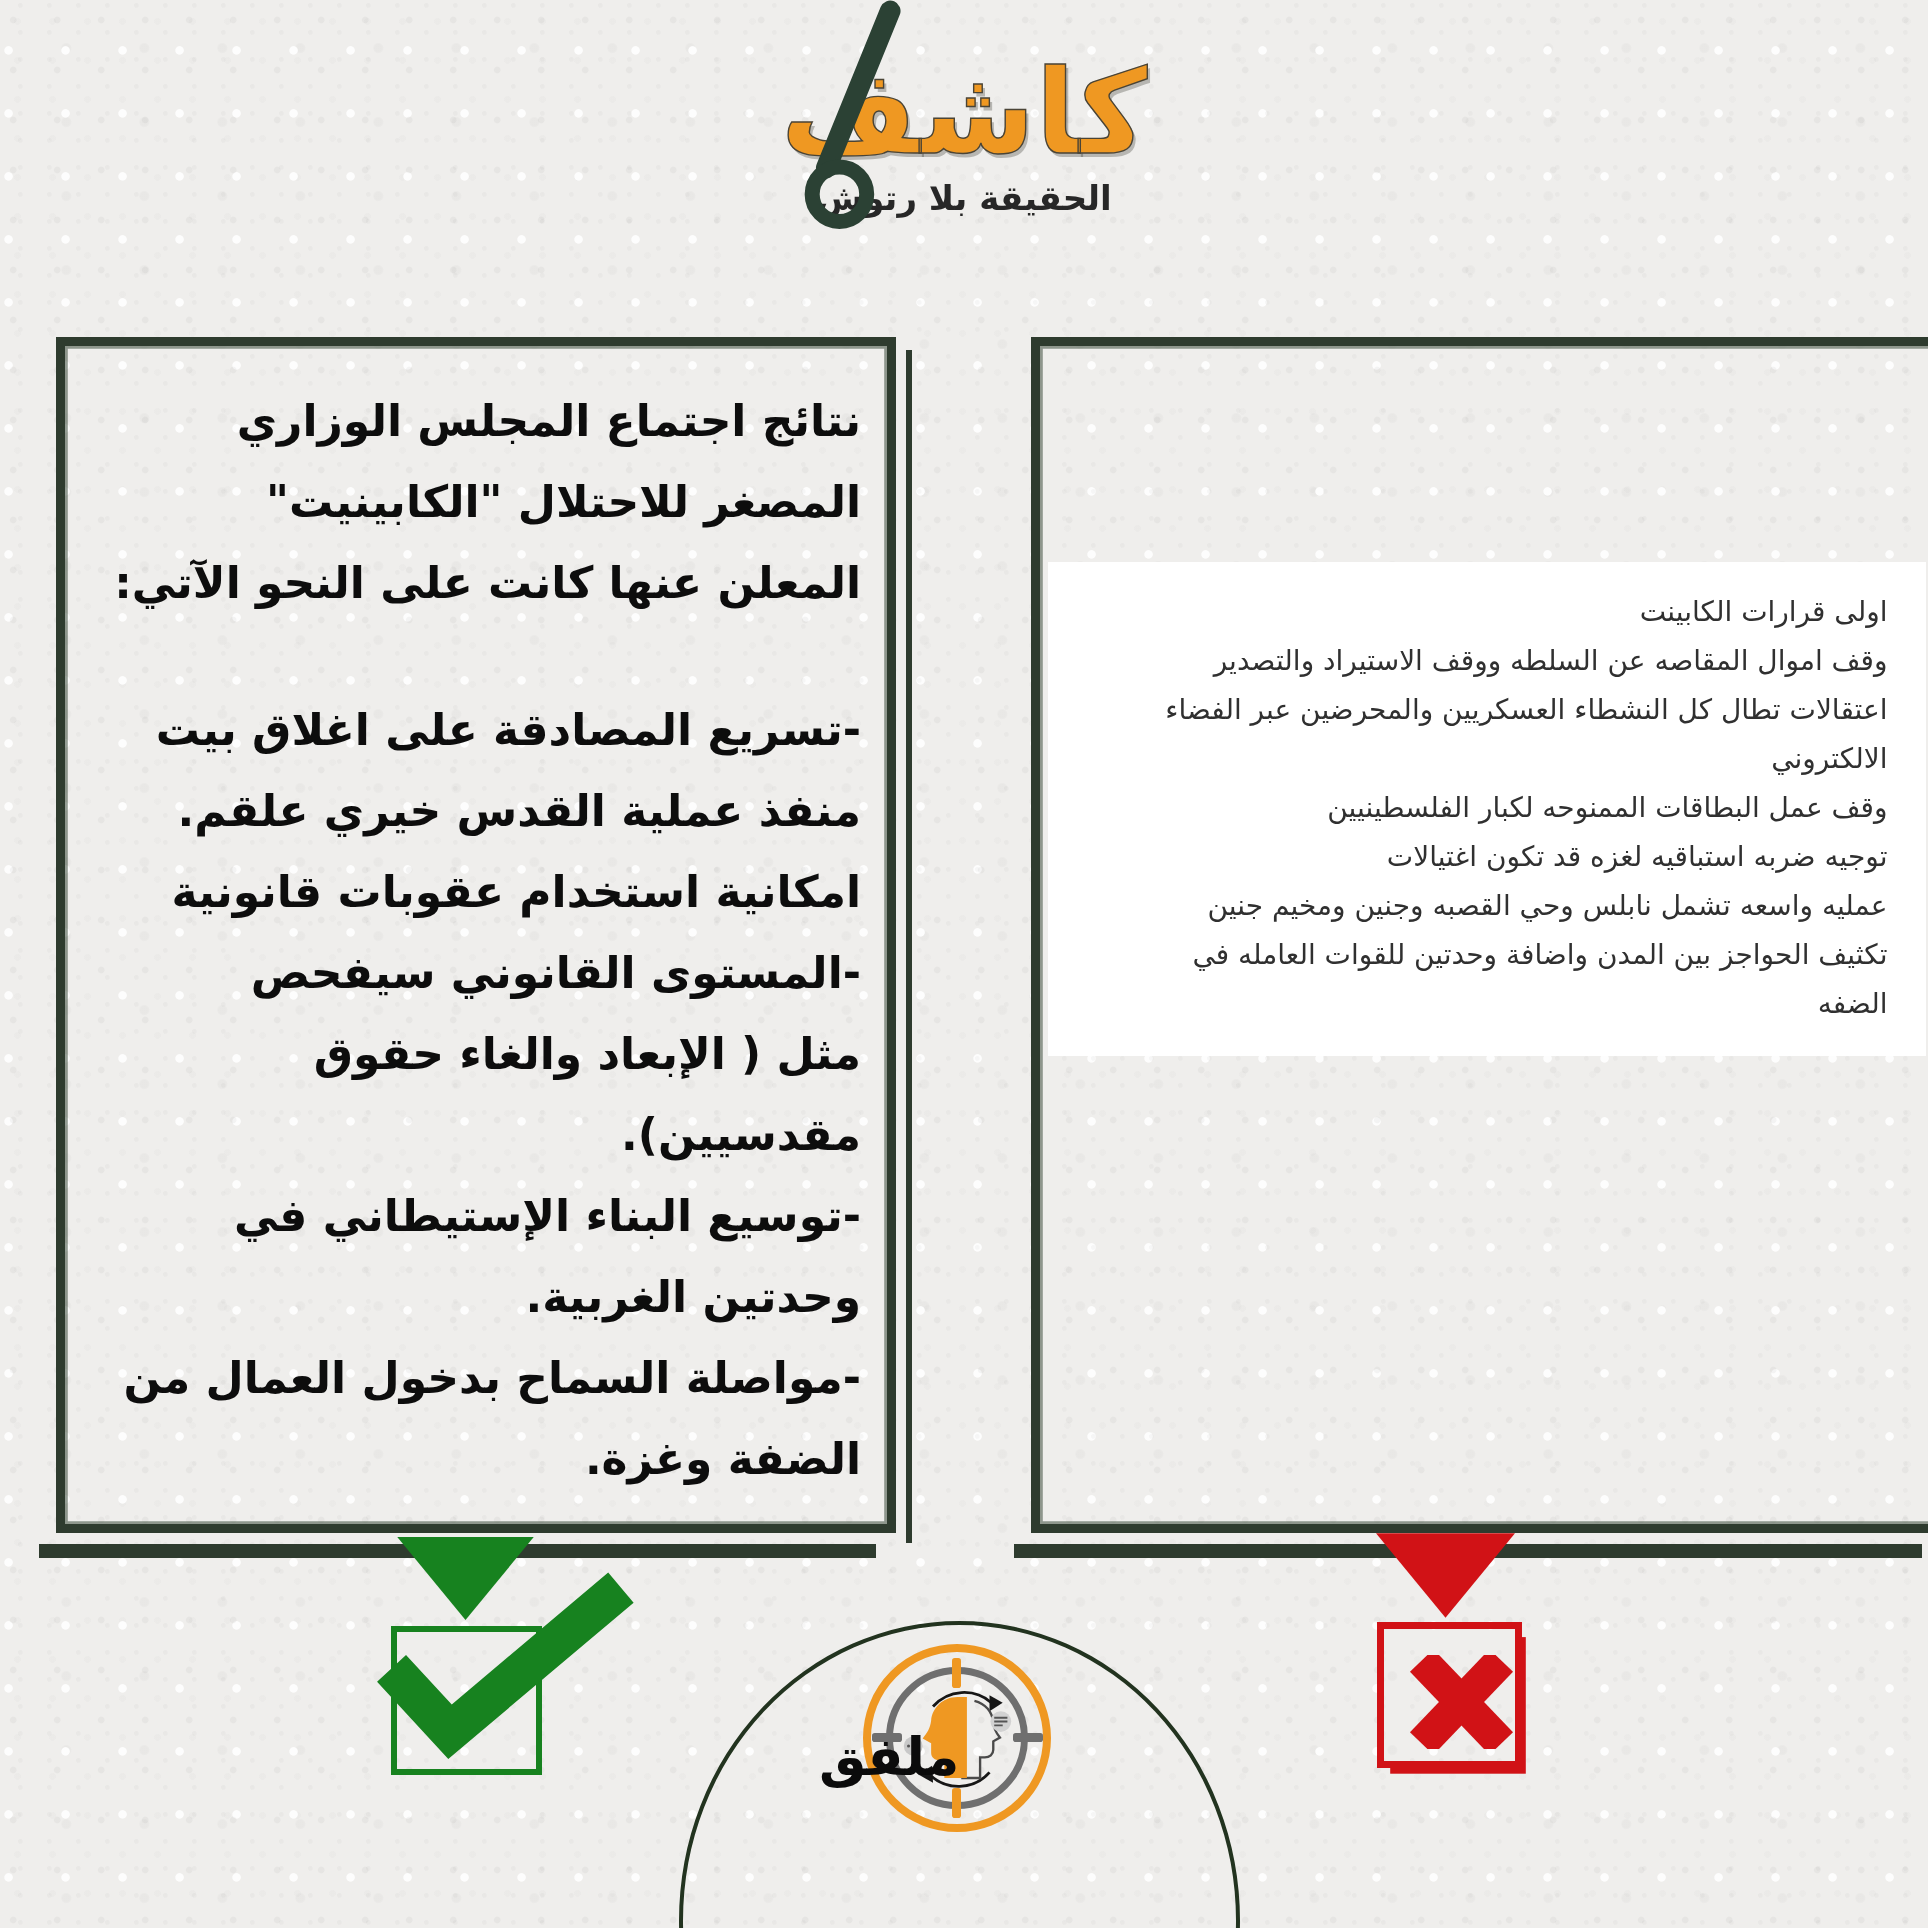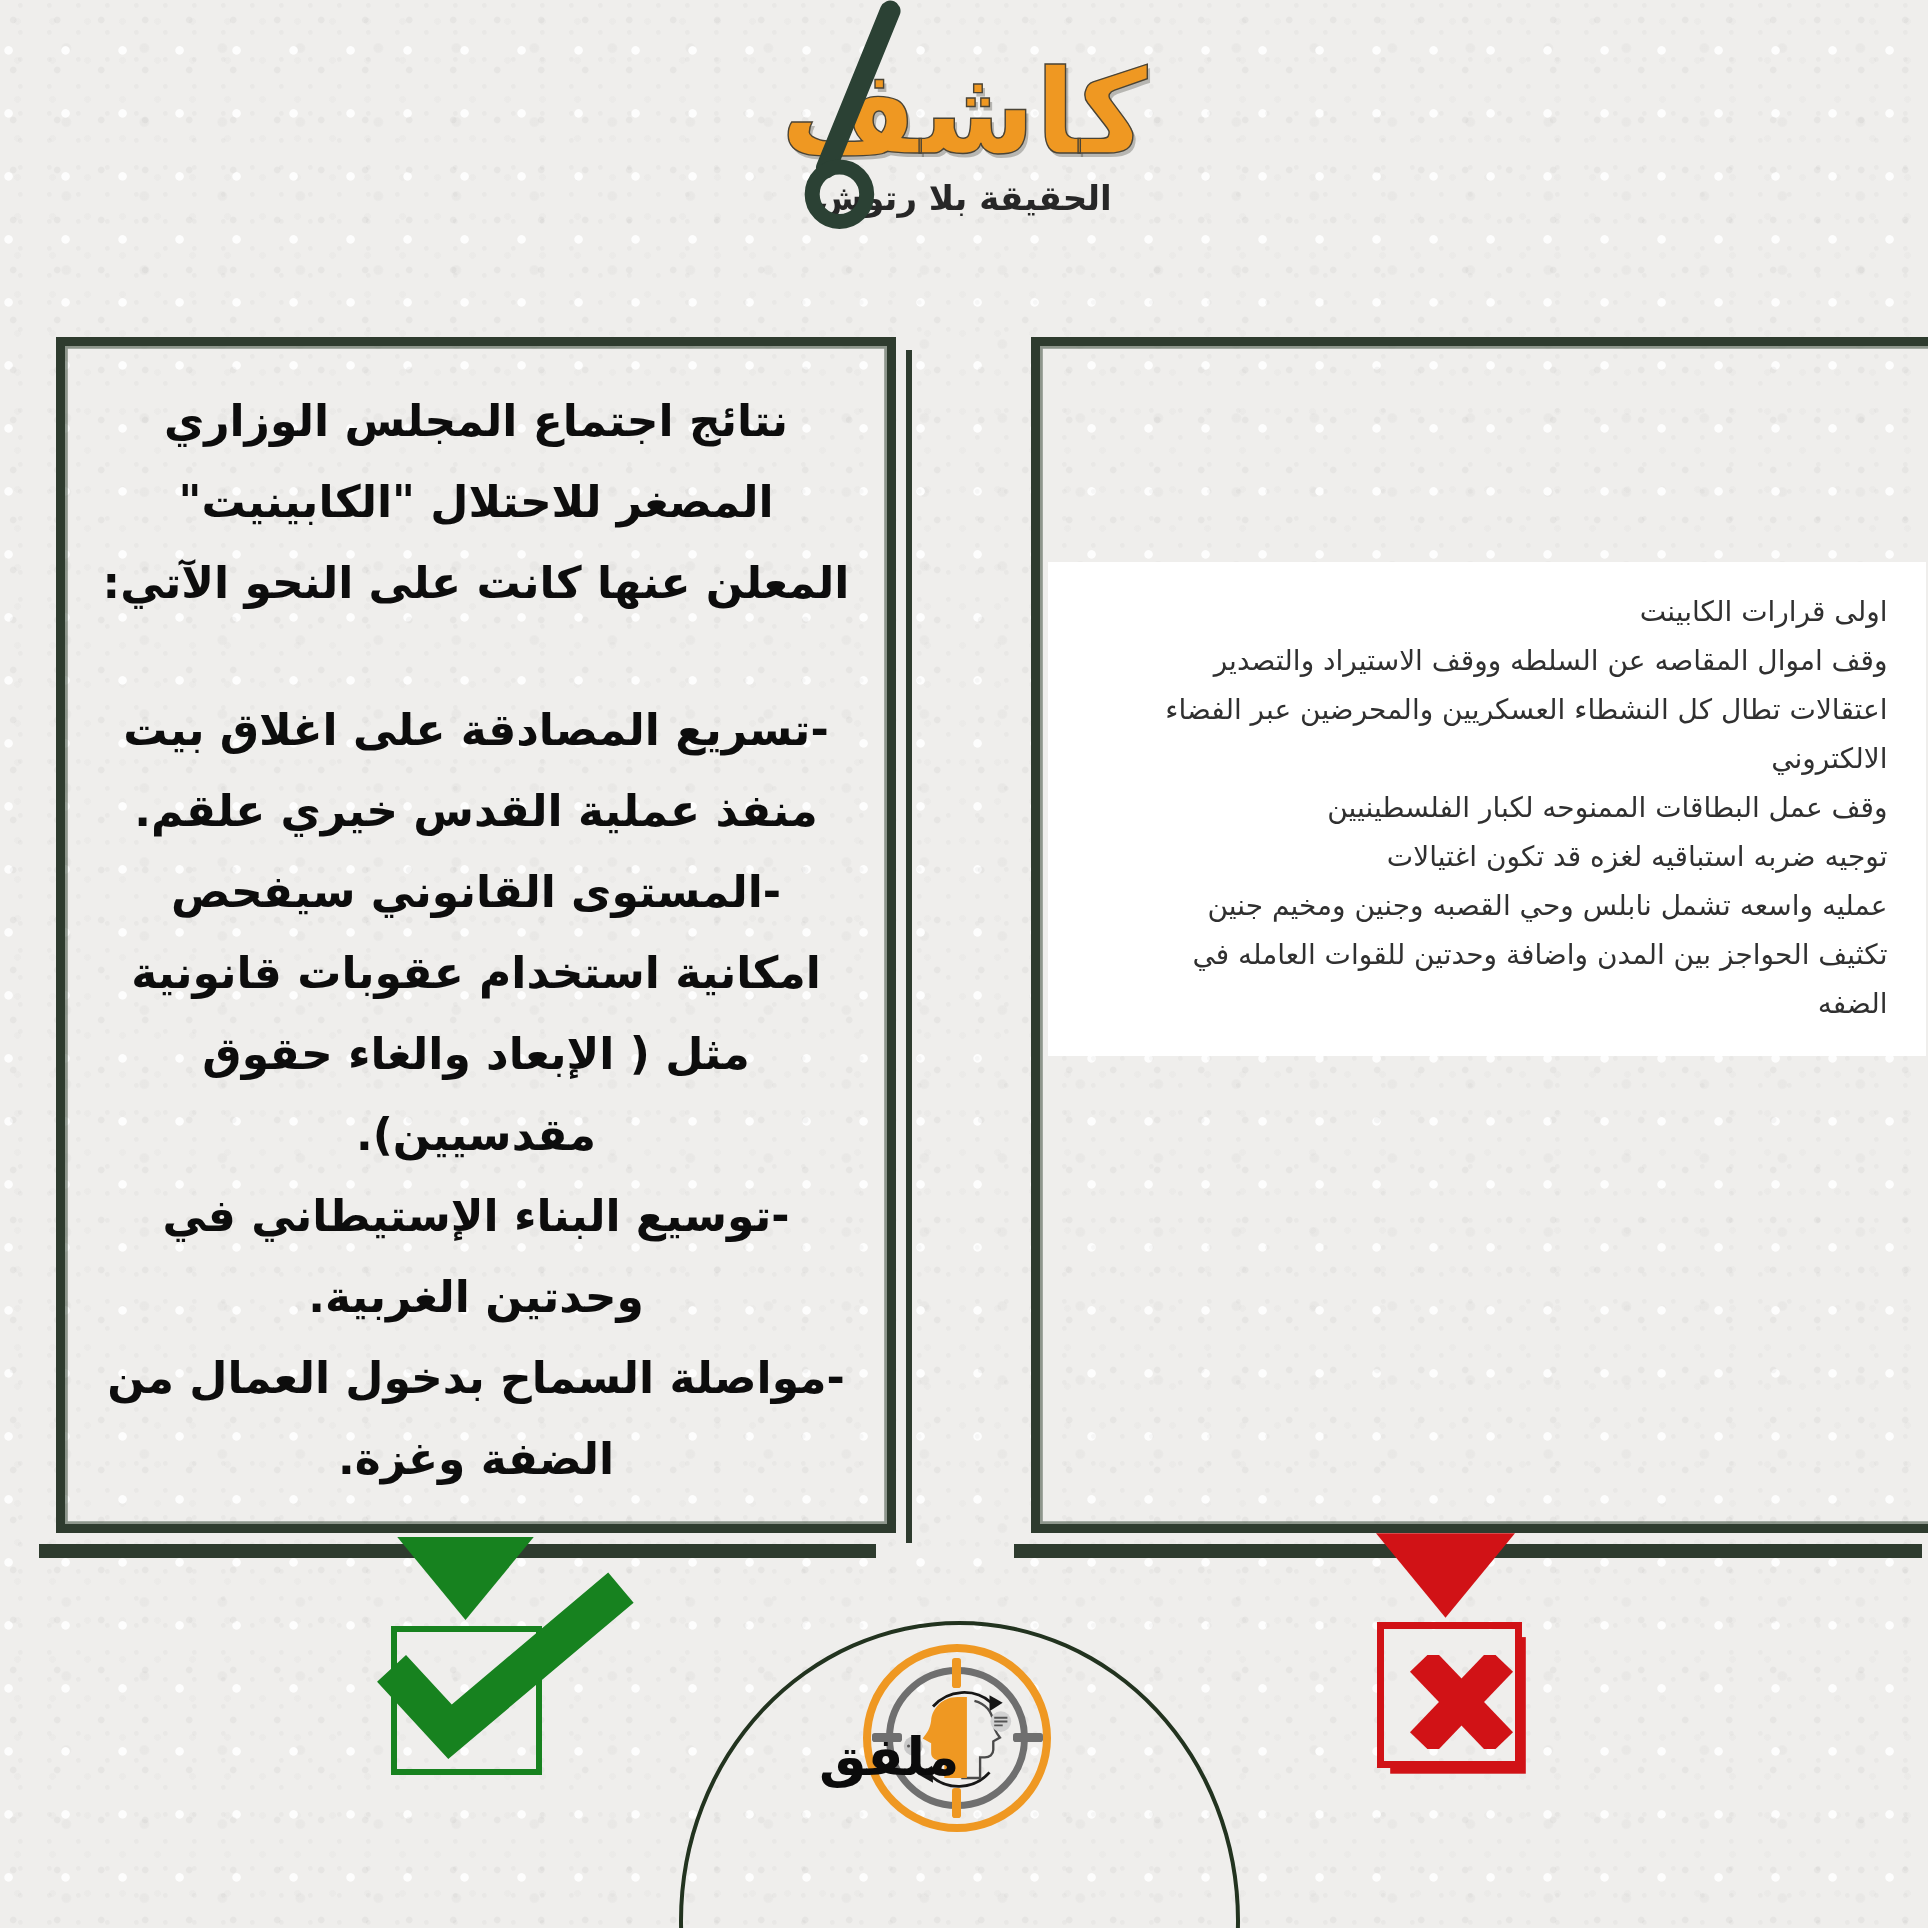--- a/index.html
+++ b/index.html
@@ -32,21 +32,21 @@
     box-shadow:inset 0 0 0 2.8px rgba(62,78,62,.55);
   }
   .panel::before{ 
     content:"";position:absolute;left:-26px;right:11.3px;bottom:-34px;height:14px;
     background:var(--frame,#2e3b2e);
   }
   .panel::after{ 
     content:"";position:absolute;top:3.8px;bottom:-19px;right:-24.5px;width:5.6px;
     background:var(--frame,#2e3b2e);
   }
-  .panel-left{left:56px;width:840px;padding:34px 26px;text-align:center;}
+  .panel-left{left:56px;width:840px;padding:34px 26px;}
   .claim-line{font-size:44px;font-weight:bold;color:#0d0d0d;line-height:81px;}
   .gap-before{margin-top:66px;}
   .panel-right{left:1031px;width:911px;}
   .post-card{
     position:absolute;left:7.5px;right:7.5px;top:216px;
     background:#ffffff;padding:24.5px 38px 28px 24.5px;text-align:right;
   }
   .post-line{font-size:28px;font-weight:normal;color:#303030;line-height:49px;}
   
   .marker{position:absolute;}
@@ -99,22 +99,22 @@
     </div>
     <div class="tagline">الحقيقة بلا رتوش</div>
   </header>
 
   <section class="panel panel-left">
     <div class="claim-line">نتائج اجتماع المجلس الوزاري</div>
     <div class="claim-line">المصغر للاحتلال "الكابينيت"</div>
     <div class="claim-line">المعلن عنها كانت على النحو الآتي:</div>
     <div class="claim-line gap-before">-تسريع المصادقة على اغلاق بيت</div>
     <div class="claim-line">منفذ عملية القدس خيري علقم.</div>
+    <div class="claim-line">امكانية استخدام عقوبات قانونية</div>
     <div class="claim-line">-المستوى القانوني سيفحص</div>
-    <div class="claim-line">امكانية استخدام عقوبات قانونية</div>
     <div class="claim-line">مثل ( الإبعاد والغاء حقوق</div>
     <div class="claim-line">مقدسيين).</div>
     <div class="claim-line">-توسيع البناء الإستيطاني في</div>
     <div class="claim-line">وحدتين الغربية.</div>
     <div class="claim-line">-مواصلة السماح بدخول العمال من</div>
     <div class="claim-line">الضفة وغزة.</div>
   </section>
 
   <section class="panel panel-right">
     <div class="post-card">

